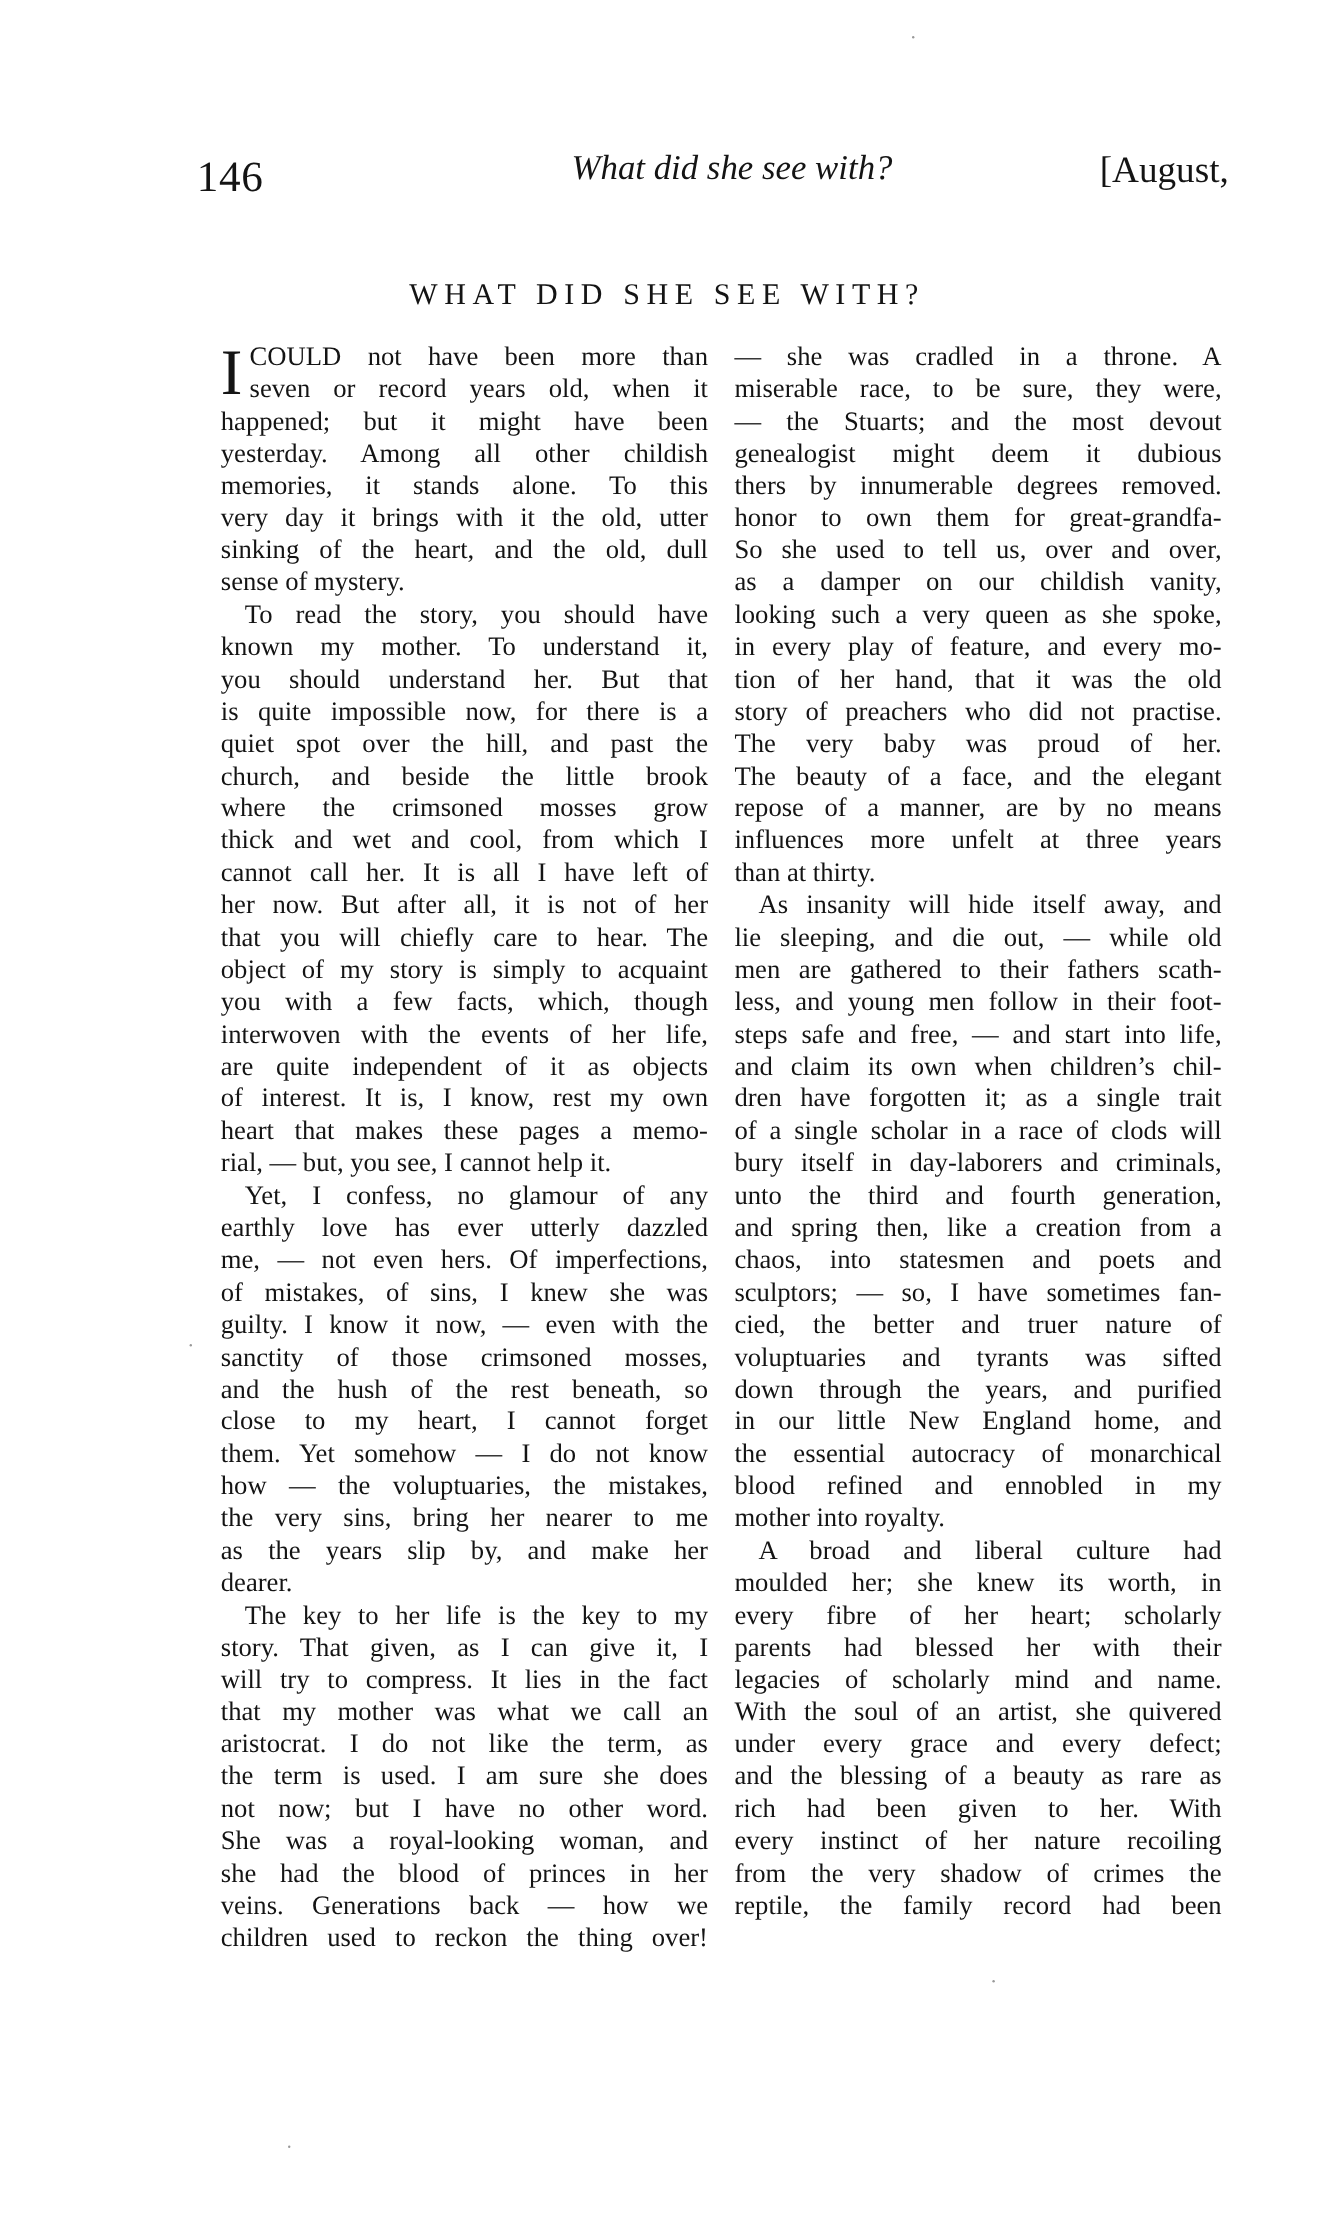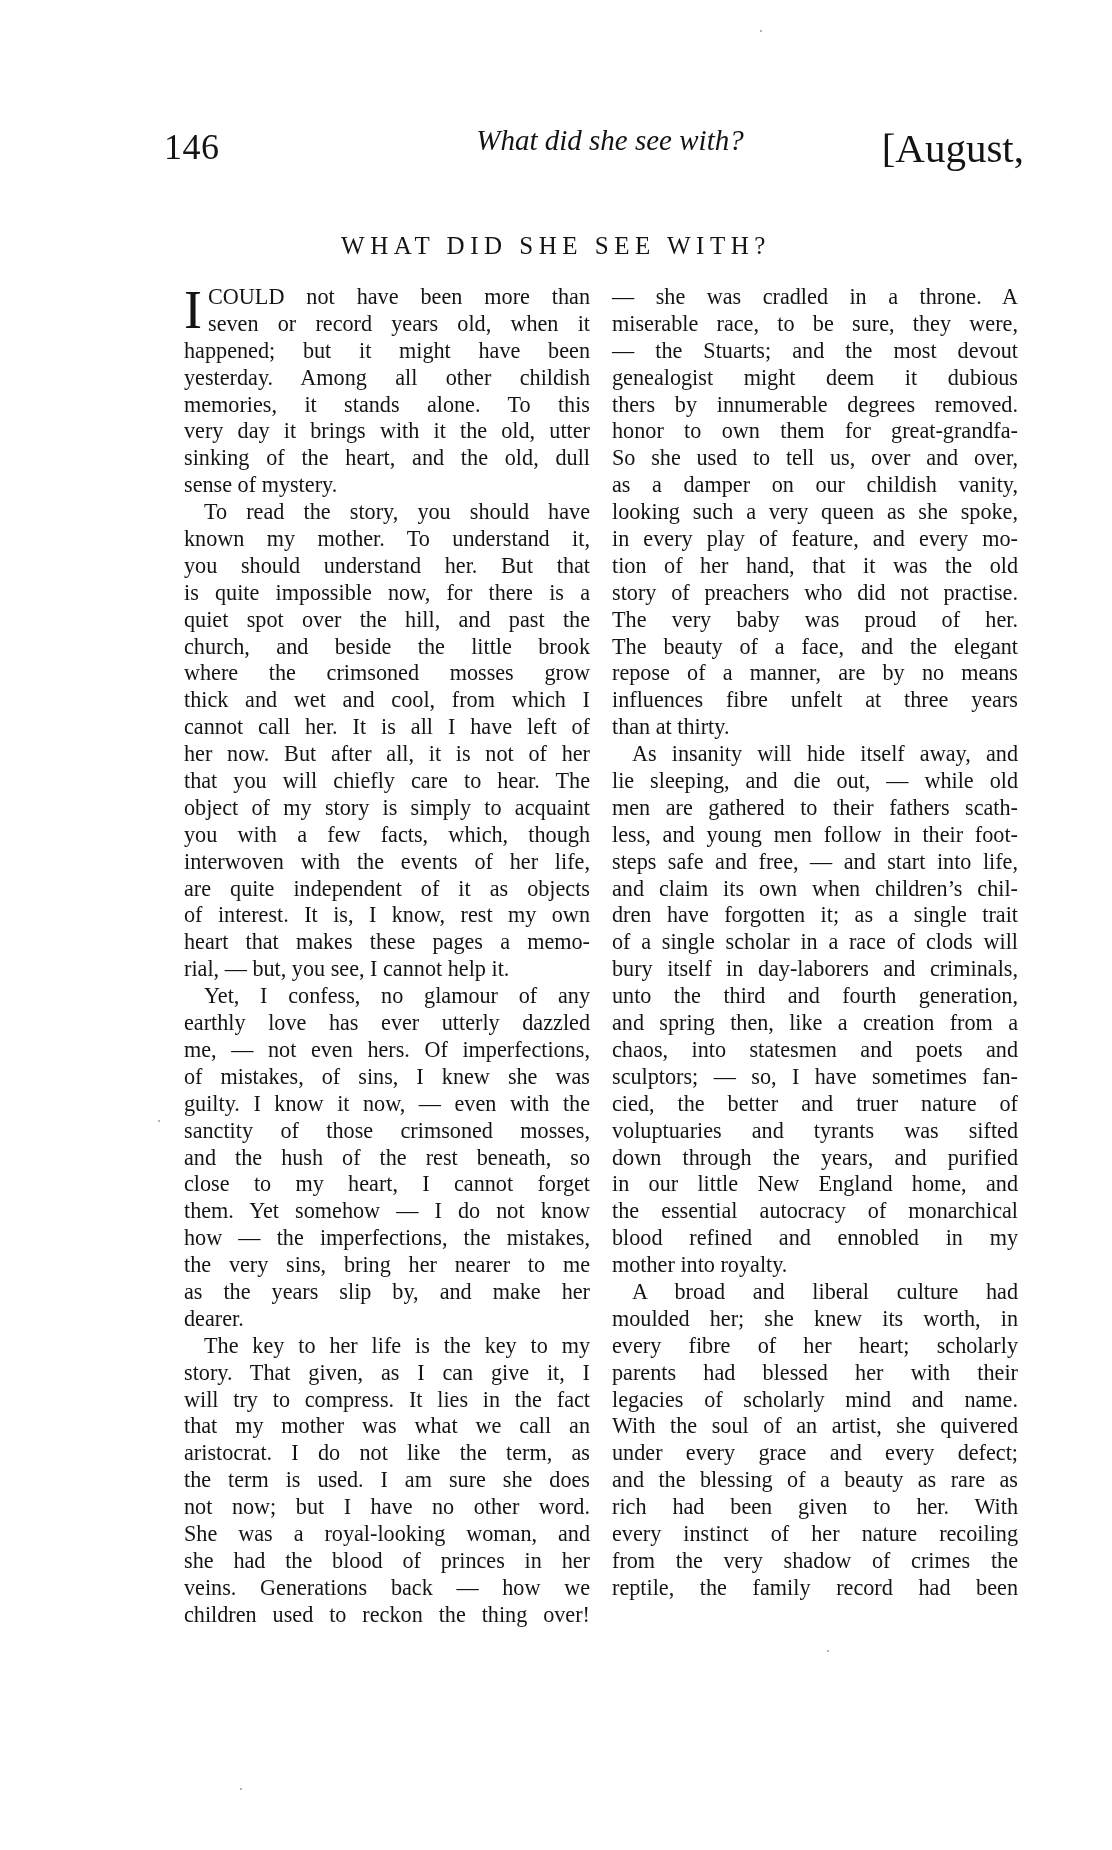--- a/index.html
+++ b/index.html
@@ -35,21 +35,21 @@
     width: 420px;
     top: 6px;
     text-align: center;
     font-size: 29px;
     font-style: italic;
   }
   .running-date {
     position: absolute;
     right: 88px;
     top: 6px;
-    font-size: 41px;
+    font-size: 31px;
   }
   .article-title {
     position: absolute;
     top: 232px;
     left: 0;
     width: 1112px;
     text-align: center;
     font-size: 25px;
     letter-spacing: 5.5px;
     font-weight: normal;
@@ -136,21 +136,21 @@
     <span class="line last">rial, — but, you see, I cannot help it.</span>
     <span class="line indent">Yet, I confess, no glamour of any</span>
     <span class="line">earthly love has ever utterly dazzled</span>
     <span class="line">me, — not even hers. Of imperfections,</span>
     <span class="line">of mistakes, of sins, I knew she was</span>
     <span class="line">guilty. I know it now, — even with the</span>
     <span class="line">sanctity of those crimsoned mosses,</span>
     <span class="line">and the hush of the rest beneath, so</span>
     <span class="line">close to my heart, I cannot forget</span>
     <span class="line">them. Yet somehow — I do not know</span>
-    <span class="line">how — the imperfections, the mistakes,</span>
+    <span class="line">how — the voluptuaries, the mistakes,</span>
     <span class="line">the very sins, bring her nearer to me</span>
     <span class="line">as the years slip by, and make her</span>
     <span class="line last">dearer.</span>
     <span class="line indent">The key to her life is the key to my</span>
     <span class="line">story. That given, as I can give it, I</span>
     <span class="line">will try to compress. It lies in the fact</span>
     <span class="line">that my mother was what we call an</span>
     <span class="line">aristocrat. I do not like the term, as</span>
     <span class="line">the term is used. I am sure she does</span>
     <span class="line">not now; but I have no other word.</span>
@@ -169,21 +169,21 @@
     <span class="line">honor to own them for great-grandfa-</span>
     <span class="line">So she used to tell us, over and over,</span>
     <span class="line">as a damper on our childish vanity,</span>
     <span class="line">looking such a very queen as she spoke,</span>
     <span class="line">in every play of feature, and every mo-</span>
     <span class="line">tion of her hand, that it was the old</span>
     <span class="line">story of preachers who did not practise.</span>
     <span class="line">The very baby was proud of her.</span>
     <span class="line">The beauty of a face, and the elegant</span>
     <span class="line">repose of a manner, are by no means</span>
-    <span class="line">influences fibre unfelt at three years</span>
+    <span class="line">influences more unfelt at three years</span>
     <span class="line last">than at thirty.</span>
     <span class="line indent">As insanity will hide itself away, and</span>
     <span class="line">lie sleeping, and die out, — while old</span>
     <span class="line">men are gathered to their fathers scath-</span>
     <span class="line">less, and young men follow in their foot-</span>
     <span class="line">steps safe and free, — and start into life,</span>
     <span class="line">and claim its own when children’s chil-</span>
     <span class="line">dren have forgotten it; as a single trait</span>
     <span class="line">of a single scholar in a race of clods will</span>
     <span class="line">bury itself in day-laborers and criminals,</span>

